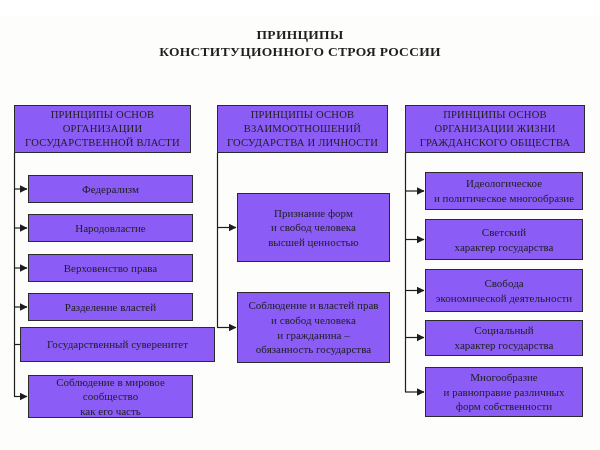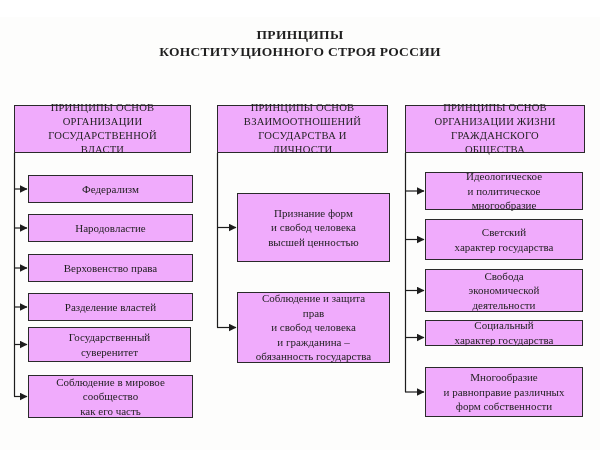--- a/index.html
+++ b/index.html
@@ -24,28 +24,28 @@
     font-weight: bold;
     font-size: 13.5px;
     line-height: 1.25;
     white-space: pre-line;
     letter-spacing: 0.3px;
   }
   .box {
     position: absolute;
     box-sizing: border-box;
     border: 1.2px solid #2a2a2a;
-    background: #f0abfc;
+    background: #8b5cf6;
     display: flex;
     align-items: center;
     justify-content: center;
     text-align: center;
     white-space: pre-line;
     line-height: 1.32;
-    padding: 1px 16px;
+    padding: 1px 4px;
   }
   .hdr {
     font-size: 10.6px;
     letter-spacing: 0.2px;
   }
   .item {
     font-size: 11px;
   }
   svg.connectors {
     position: absolute;
@@ -103,37 +103,37 @@
 ВЗАИМООТНОШЕНИЙ
 ГОСУДАРСТВА И ЛИЧНОСТИ</div>
   <div class="box hdr" style="left:405px;top:88px;width:180px;height:48px">ПРИНЦИПЫ ОСНОВ
 ОРГАНИЗАЦИИ ЖИЗНИ
 ГРАЖДАНСКОГО ОБЩЕСТВА</div>
 
   <div class="box item" style="left:28px;top:158px;width:165px;height:28px">Федерализм</div>
   <div class="box item" style="left:28px;top:197px;width:165px;height:28px">Народовластие</div>
   <div class="box item" style="left:28px;top:276px;width:165px;height:28px">Разделение властей</div>
   <div class="box item" style="left:28px;top:237px;width:165px;height:28px">Верховенство права</div>
-  <div class="box item" style="left:28px;top:310px;width:163px;height:35px">Государственный суверенитет</div>
+  <div class="box item" style="left:20px;top:310px;width:195px;height:35px">Государственный суверенитет</div>
   <div class="box item" style="left:28px;top:358px;width:165px;height:43px">Соблюдение в мировое сообщество
 как его часть</div>
 
   <div class="box item" style="left:237px;top:176px;width:153px;height:69px">Признание форм
 и свобод человека
 высшей ценностью</div>
-  <div class="box item" style="left:237px;top:275px;width:153px;height:71px">Соблюдение и защита прав
+  <div class="box item" style="left:237px;top:275px;width:153px;height:71px">Соблюдение и властей прав
 и свобод человека
 и гражданина –
 обязанность государства</div>
 
   <div class="box item" style="left:425px;top:155px;width:158px;height:38px">Идеологическое
 и политическое многообразие</div>
   <div class="box item" style="left:425px;top:202px;width:158px;height:41px">Светский
 характер государства</div>
   <div class="box item" style="left:425px;top:252px;width:158px;height:43px">Свобода
 экономической деятельности</div>
-  <div class="box item" style="left:425px;top:303px;width:158px;height:26px">Социальный
+  <div class="box item" style="left:425px;top:303px;width:158px;height:36px">Социальный
 характер государства</div>
   <div class="box item" style="left:425px;top:350px;width:158px;height:50px">Многообразие
 и равноправие различных
 форм собственности</div>
 
 </div>
 
 </body></html>

